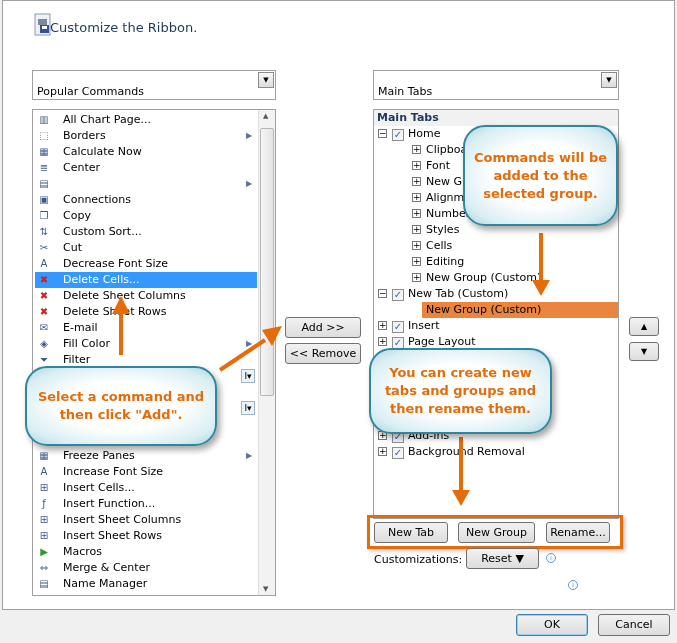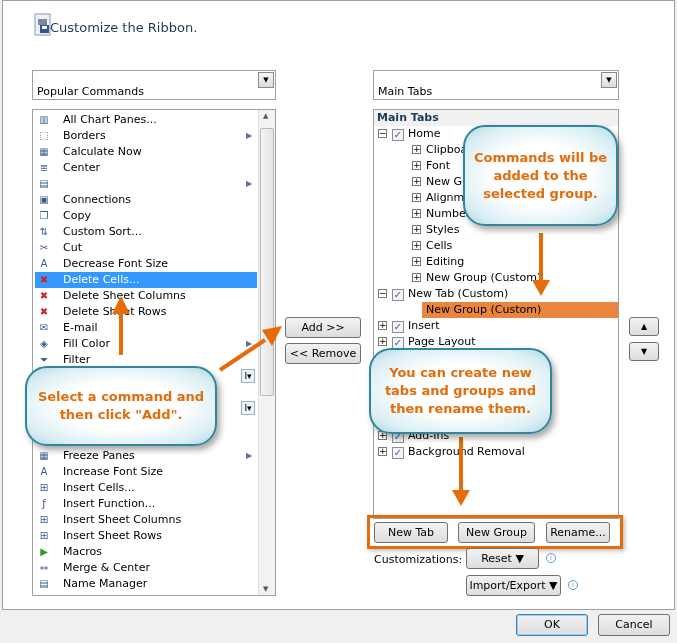--- a/index.html
+++ b/index.html
@@ -67,21 +67,21 @@
 
   <div class="abs combo" style="left:29px;top:69px;width:244px;">
     <span>Popular Commands</span>
     <div class="combo-btn">▼</div>
   </div>
 
   <div class="abs listbox" style="left:29px;top:108px;width:244px;height:487px;">
     <div id="left-items">
         <div class="li" style="top: 2px;">
           <span class="ic" style="color: rgb(59, 90, 138);">▥</span>
-          <span class="tx">All Chart Panes...</span>
+          <span class="tx">All Chart Page...</span>
         </div>
         <div class="li" style="top: 18px;">
           <span class="ic" style="color: rgb(59, 90, 138);">⬚</span>
           <span class="tx">Borders</span>
           <span class="sub">▶</span>
         </div>
         <div class="li" style="top: 34px;">
           <span class="ic" style="color: rgb(59, 90, 138);">▦</span>
           <span class="tx">Calculate Now</span>
         </div>
@@ -220,21 +220,20 @@
   <div class="btn" style="left:626px;top:341px;width:30px;height:19px;font-size:8px;line-height:17px;"><span>▼</span></div>
 
   <div class="abs" style="left:364px;top:514px;width:256px;height:34px;border:3px solid #e46c0a;box-shadow:2px 2px 4px rgba(0,0,0,0.25);"></div>
   <div class="btn" style="left:371px;top:521px;width:74px;"><span>New Tab</span></div>
   <div class="btn" style="left:455px;top:521px;width:77px;"><span>New Group</span></div>
   <div class="btn" style="left:543px;top:521px;width:64px;"><span>Rename...</span></div>
 
   <div class="abs label" style="left:371px;top:552px;">Customizations:</div>
   <div class="btn" style="left:463px;top:547px;width:73px;"><span>Reset ▼</span></div>
   <span class="info abs" style="left:541px;top:552px;">i</span>
-  <div class="btn" style="left:463px;top:574px;width:95px;"><span>Import/Export ▼</span></div>
   <span class="info abs" style="left:563px;top:579px;">i</span>
 </div>
 
 <div class="btn ok" style="left:516px;top:614px;width:72px;height:22px;"><span>OK</span></div>
 <div class="btn" style="left:598px;top:614px;width:72px;height:22px;"><span>Cancel</span></div>
 
 <svg class="abs" style="left:0;top:0;" width="677" height="643">
   <g stroke="#e46c0a" stroke-width="4" fill="#e46c0a">
     <line x1="121" y1="355" x2="121" y2="312"></line>
     <polygon points="112,314 130,314 121,296" stroke="none"></polygon>

